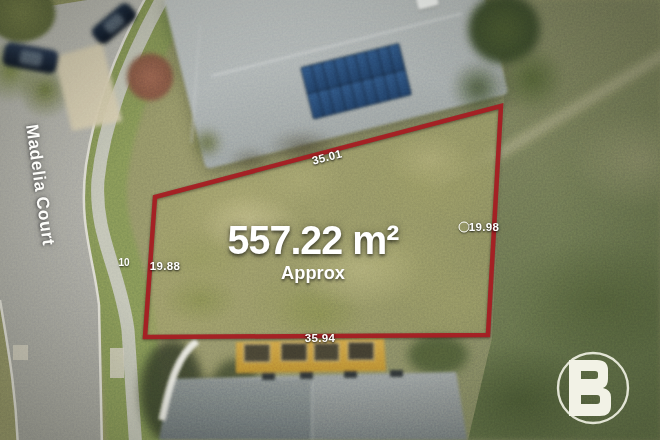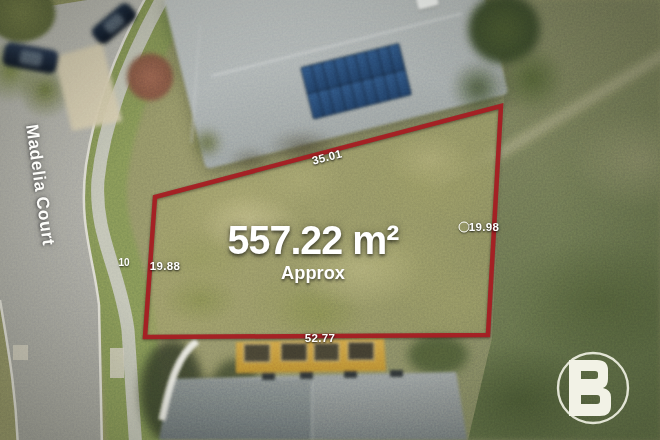--- a/index.html
+++ b/index.html
@@ -249,21 +249,21 @@
 
   <div class="layer vignette"></div>
 
   <svg class="svg-abs boundary-svg" width="660" height="440">
     <polygon points="155,197 501,106 488,335 145,337" fill="none" stroke-width="4.5" stroke-linejoin="miter" opacity=".95" stroke="#a81e23"></polygon>
   </svg>
 
   <div class="dim rot-top" style="left:327px;top:157px;">35.01</div>
   <div class="marker-circle" style="left:464px;top:227px;"></div>
   <div class="dim" style="left:484px;top:227px;">19.98</div>
-  <div class="dim" style="left:320px;top:338px;">52.77</div>
+  <div class="dim" style="left:320px;top:338px;">35.94</div>
   <div class="dim" style="left:165px;top:266px;">19.88</div>
   <div class="marker-small" style="left:124px;top:262px;">10</div>
 
   <div class="area-label">557.22 m²</div>
   <div class="approx-label">Approx</div>
 
   <div class="street-label">Madelia Court</div>
 
   <svg class="logo" width="84" height="92" viewBox="0 0 84 92" aria-label="B">
     <circle cx="41" cy="45" r="35" fill="none" stroke="#eff0e2" stroke-width="2.4" opacity=".92"></circle>

